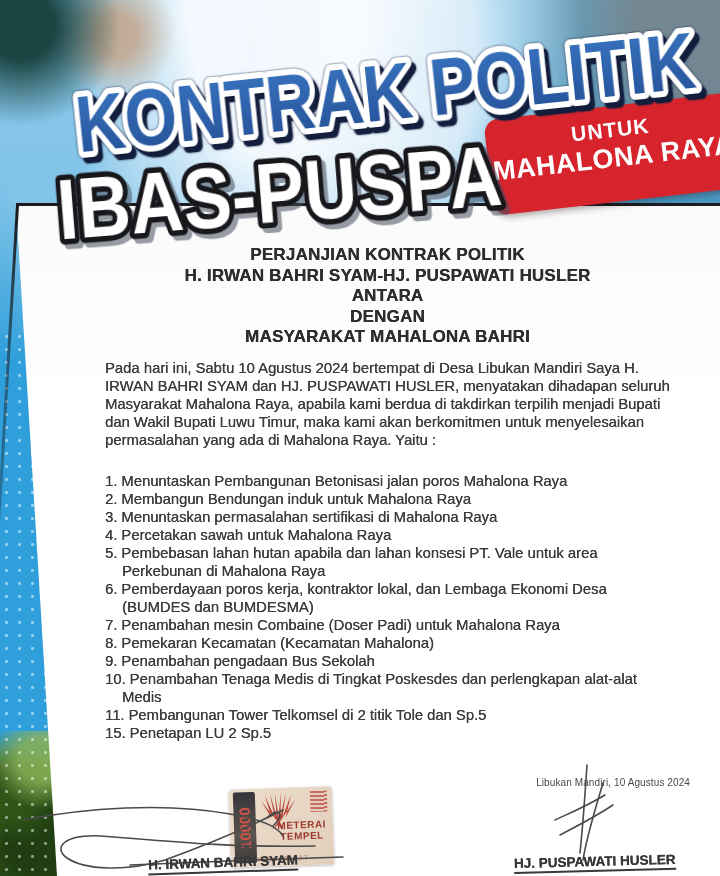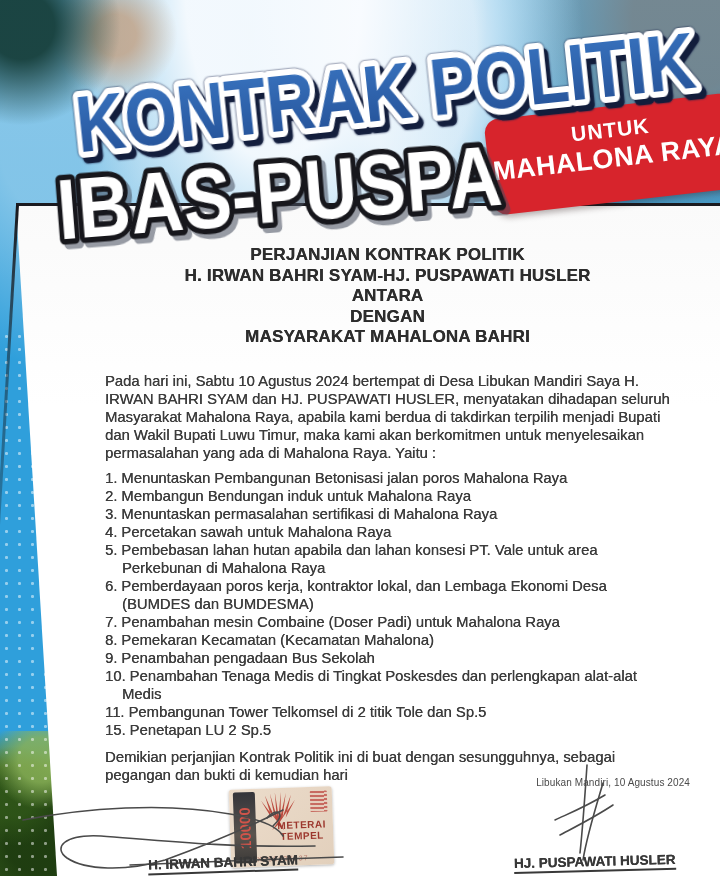--- a/index.html
+++ b/index.html
@@ -69,22 +69,22 @@
   }
   .badge .b1{font-weight:bold;font-size:21px;letter-spacing:1px;}
   .badge .b2{font-weight:bold;font-size:27px;letter-spacing:.5px;margin-top:1px;white-space:nowrap;}
   
   .doc{
     position:absolute;left:105px;top:40px;width:565px;
     color:#3d3d3d;font-size:14.8px;line-height:18px;
     text-shadow:0.25px 0 0 currentColor;
   }
   .heading{color:#2d2d2d;font-weight:bold;font-size:17px;line-height:20.5px;text-align:center;letter-spacing:.2px;}
-  .intro{margin-top:24px;}
-  .list{margin-top:7px;}
+  .intro{margin-top:11px;}
+  .list{margin-top:23px;}
   .li{padding-left:17px;text-indent:-17px;}
   .li .num{margin-right:4px;}
   .closing{margin-top:9px;}
   .dateline{
     position:absolute;right:30px;top:572px;font-size:10px;color:#4a4a4a;
     text-shadow:none;letter-spacing:.1px;
   }
   
   .sig{position:absolute;z-index:5;}
   .sig path{fill:none;stroke:#4a4a4a;stroke-width:1.6;stroke-linecap:round;}
@@ -176,21 +176,20 @@
       <div class="li"><span class="num">5.</span><span>Pembebasan lahan hutan apabila dan lahan konsesi PT. Vale untuk area Perkebunan di Mahalona Raya</span></div>
       <div class="li"><span class="num">6.</span><span>Pemberdayaan poros kerja, kontraktor lokal, dan Lembaga Ekonomi Desa (BUMDES dan BUMDESMA)</span></div>
       <div class="li"><span class="num">7.</span><span>Penambahan mesin Combaine (Doser Padi) untuk Mahalona Raya</span></div>
       <div class="li"><span class="num">8.</span><span>Pemekaran Kecamatan (Kecamatan Mahalona)</span></div>
       <div class="li"><span class="num">9.</span><span>Penambahan pengadaan Bus Sekolah</span></div>
       <div class="li"><span class="num">10.</span><span>Penambahan Tenaga Medis di Tingkat Poskesdes dan perlengkapan alat-alat Medis</span></div>
       <div class="li"><span class="num">11.</span><span>Pembangunan Tower Telkomsel di 2 titik Tole dan Sp.5</span></div>
       <div class="li"><span class="num">15.</span><span>Penetapan LU 2 Sp.5</span></div>
     </div>
 
-    <div class="closing">Demikian perjanjian Kontrak Politik ini di buat dengan sesungguhnya, sebagai pegangan dan bukti di kemudian hari</div>
   </div>
 
   <div class="dateline">Libukan Mandiri, 10 Agustus 2024</div>
 
   <div class="stamp">
     <div class="stamp-strip">
       <span class="stamp-val">10000</span>
     </div>
     <svg class="garuda" width="38" height="44" viewBox="0 0 38 44">
       <path d="M19 30 L3 8 L13 26 L7 3 L16 25 L12 1 L18 24 L17 0 L20 24 L23 0 L22 24 L28 1 L24 25 L33 3 L27 26 L37 8 L21 30 L25 38 L19 33 L13 38 Z" fill="#b5392e" opacity="0.88"></path>

